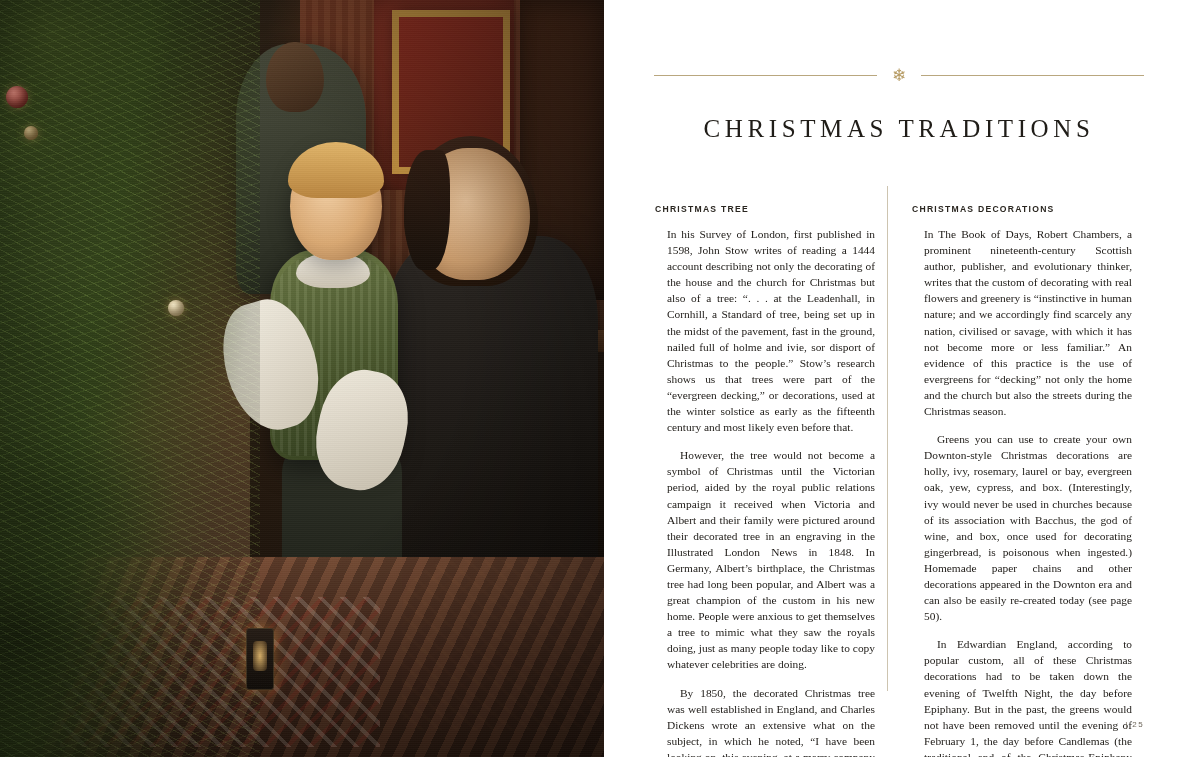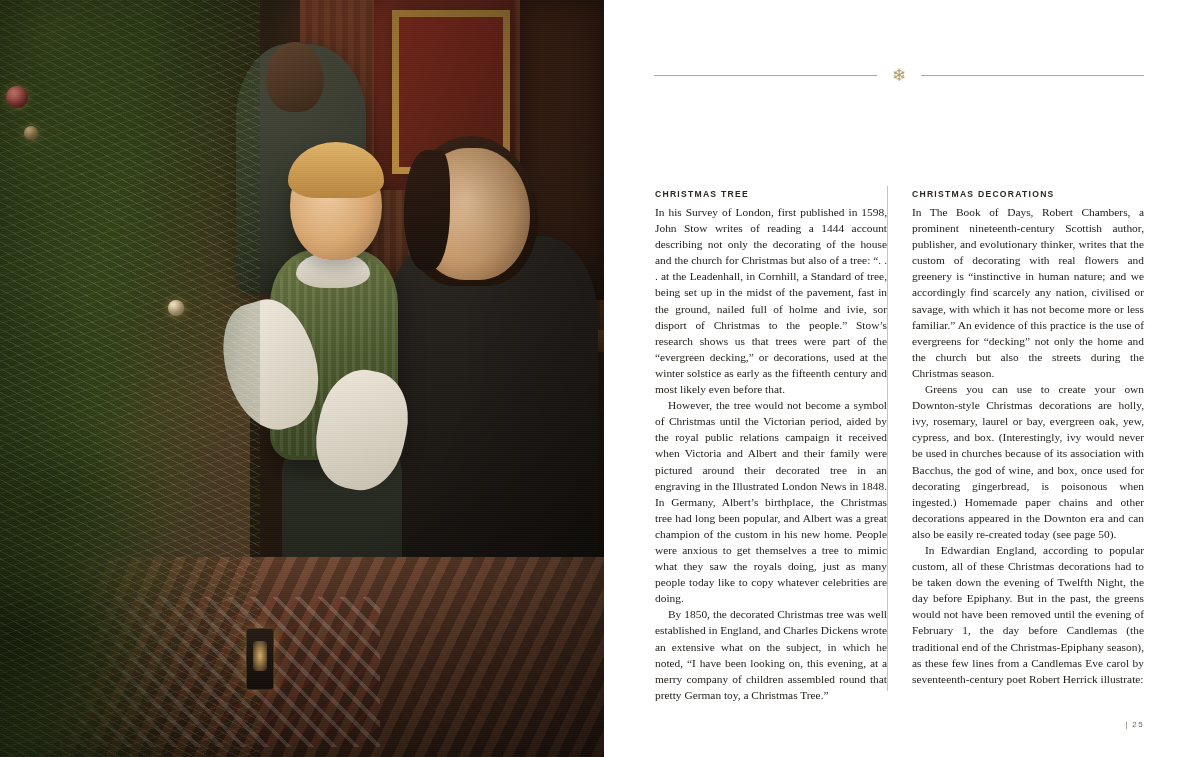--- a/index.html
+++ b/index.html
@@ -293,25 +293,25 @@
     left: 887px; top: 186px;
     width: 1px; height: 505px;
     background: #cdc4b0;
   }
   .col-head {
     font-family: "Liberation Sans", sans-serif;
     font-size: 8.6px;
     letter-spacing: 1.25px;
     color: #2a2620;
     font-weight: 700;
-    margin: 3px 0 5px 0;
+    margin: 18px 0 5px 0;
     text-transform: uppercase;
   }
   .col p {
-    margin: 0;
+    margin: 12px;
     font-size: 11.4px;
     line-height: 16.1px;
     text-align: justify;
     color: #1d1a16;
     hyphens: auto;
   }
   .col p + p {
     text-indent: 13px;
   }
   .folio {
@@ -372,20 +372,21 @@
   </div>
 
   <div class="text-pane"></div>
 
   <div class="ornament-row">
     <span class="rule"></span>
     <span class="snowflake">❄</span>
     <span class="rule"></span>
   </div>
 
+  <h1 class="doc-title">CHRISTMAS TRADITIONS</h1>
 
   <div class="col-divider"></div>
 
   <div class="columns">
 
     <div class="col">
       <h2 class="col-head">CHRISTMAS TREE</h2>
       <p>In his Survey of London, first published in 1598, John Stow writes of reading a 1444 account describing not only the decorating of the house and the church for Christmas but also of a tree: “. . . at the Leadenhall, in Cornhill, a Standard of tree, being set up in the midst of the pavement, fast in the ground, nailed full of holme and ivie, sor disport of Christmas to the people.” Stow’s research shows us that trees were part of the “evergreen decking,” or decorations, used at the winter solstice as early as the fifteenth century and most likely even before that.</p>
       <p>However, the tree would not become a symbol of Christmas until the Victorian period, aided by the royal public relations campaign it received when Victoria and Albert and their family were pictured around their decorated tree in an engraving in the Illustrated London News in 1848. In Germany, Albert’s birthplace, the Christmas tree had long been popular, and Albert was a great champion of the custom in his new home. People were anxious to get themselves a tree to mimic what they saw the royals doing, just as many people today like to copy whatever celebrities are doing.</p>
       <p>By 1850, the decorated Christmas tree was well established in England, and Charles Dickens wrote an extensive what on the subject, in which he noted, “I have been looking on, this evening, at a merry company of children assembled round that pretty German toy, a Christmas Tree.”</p>

